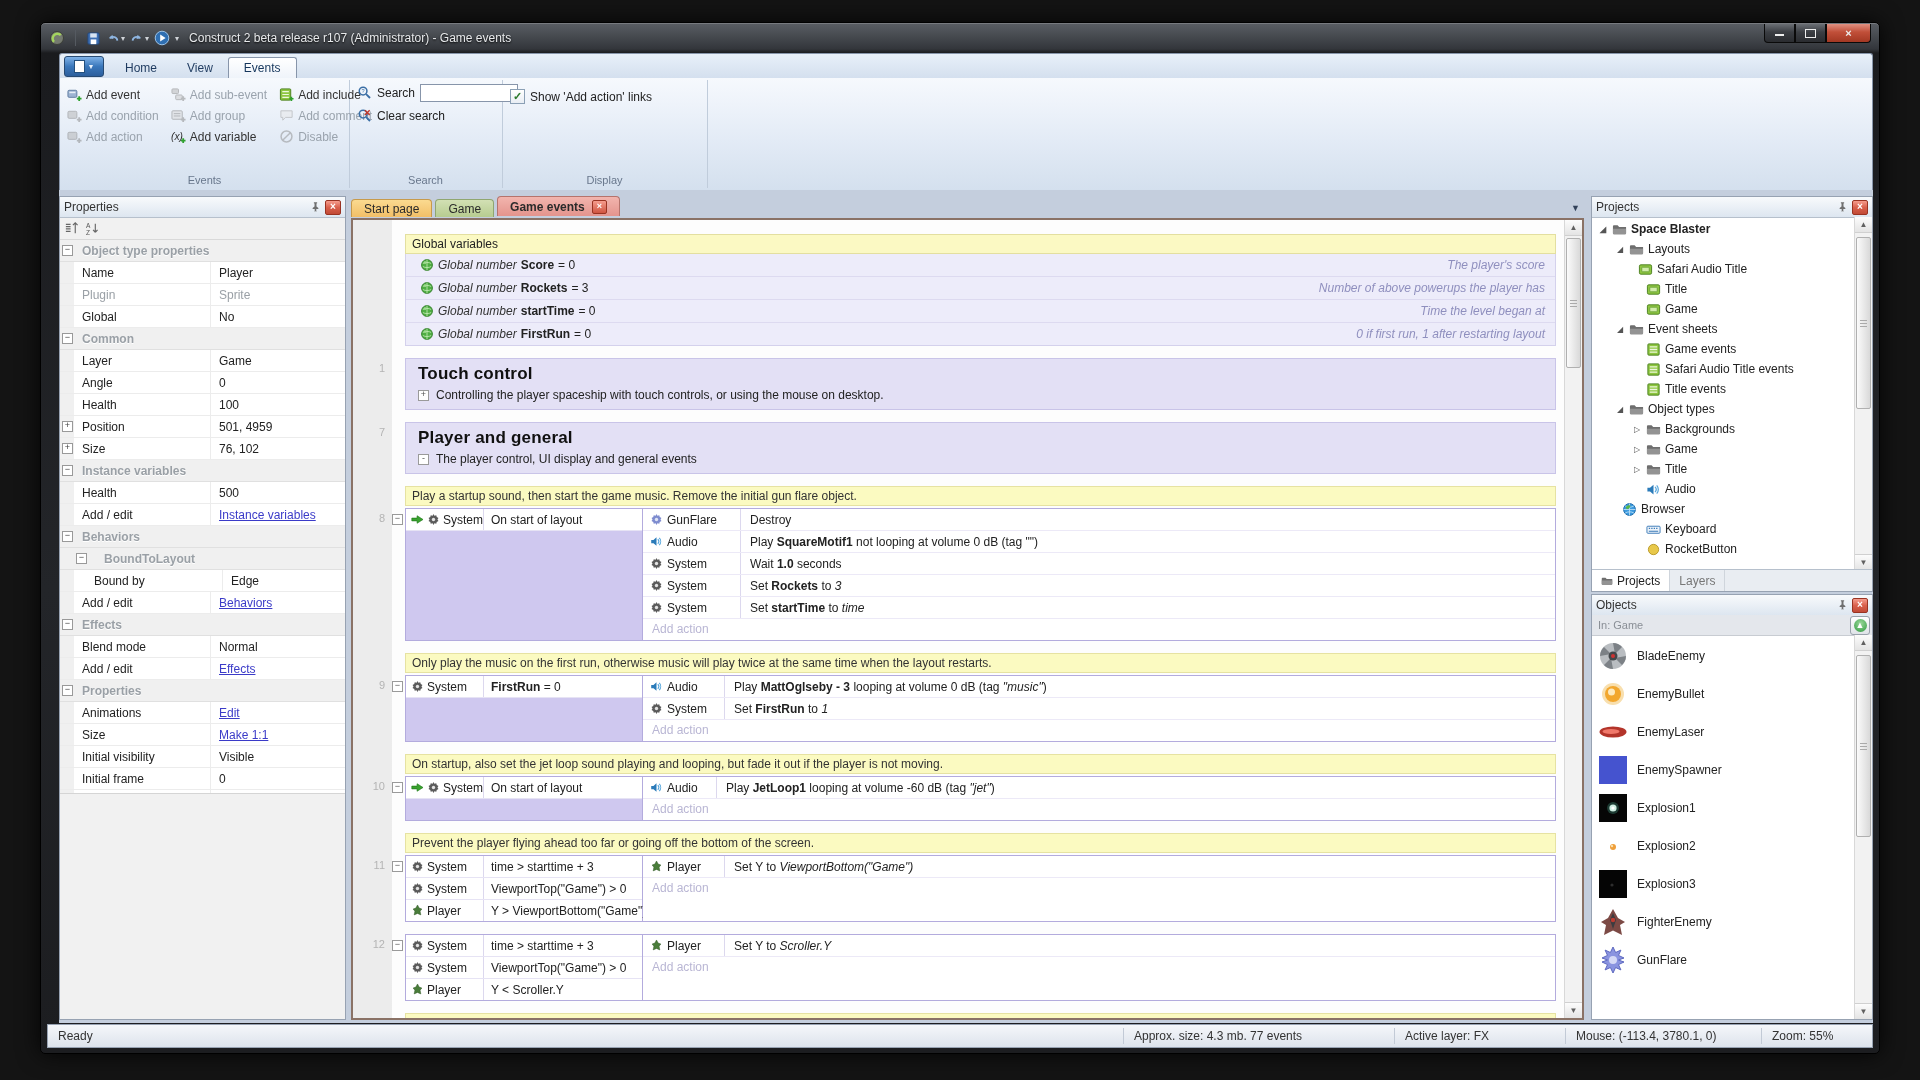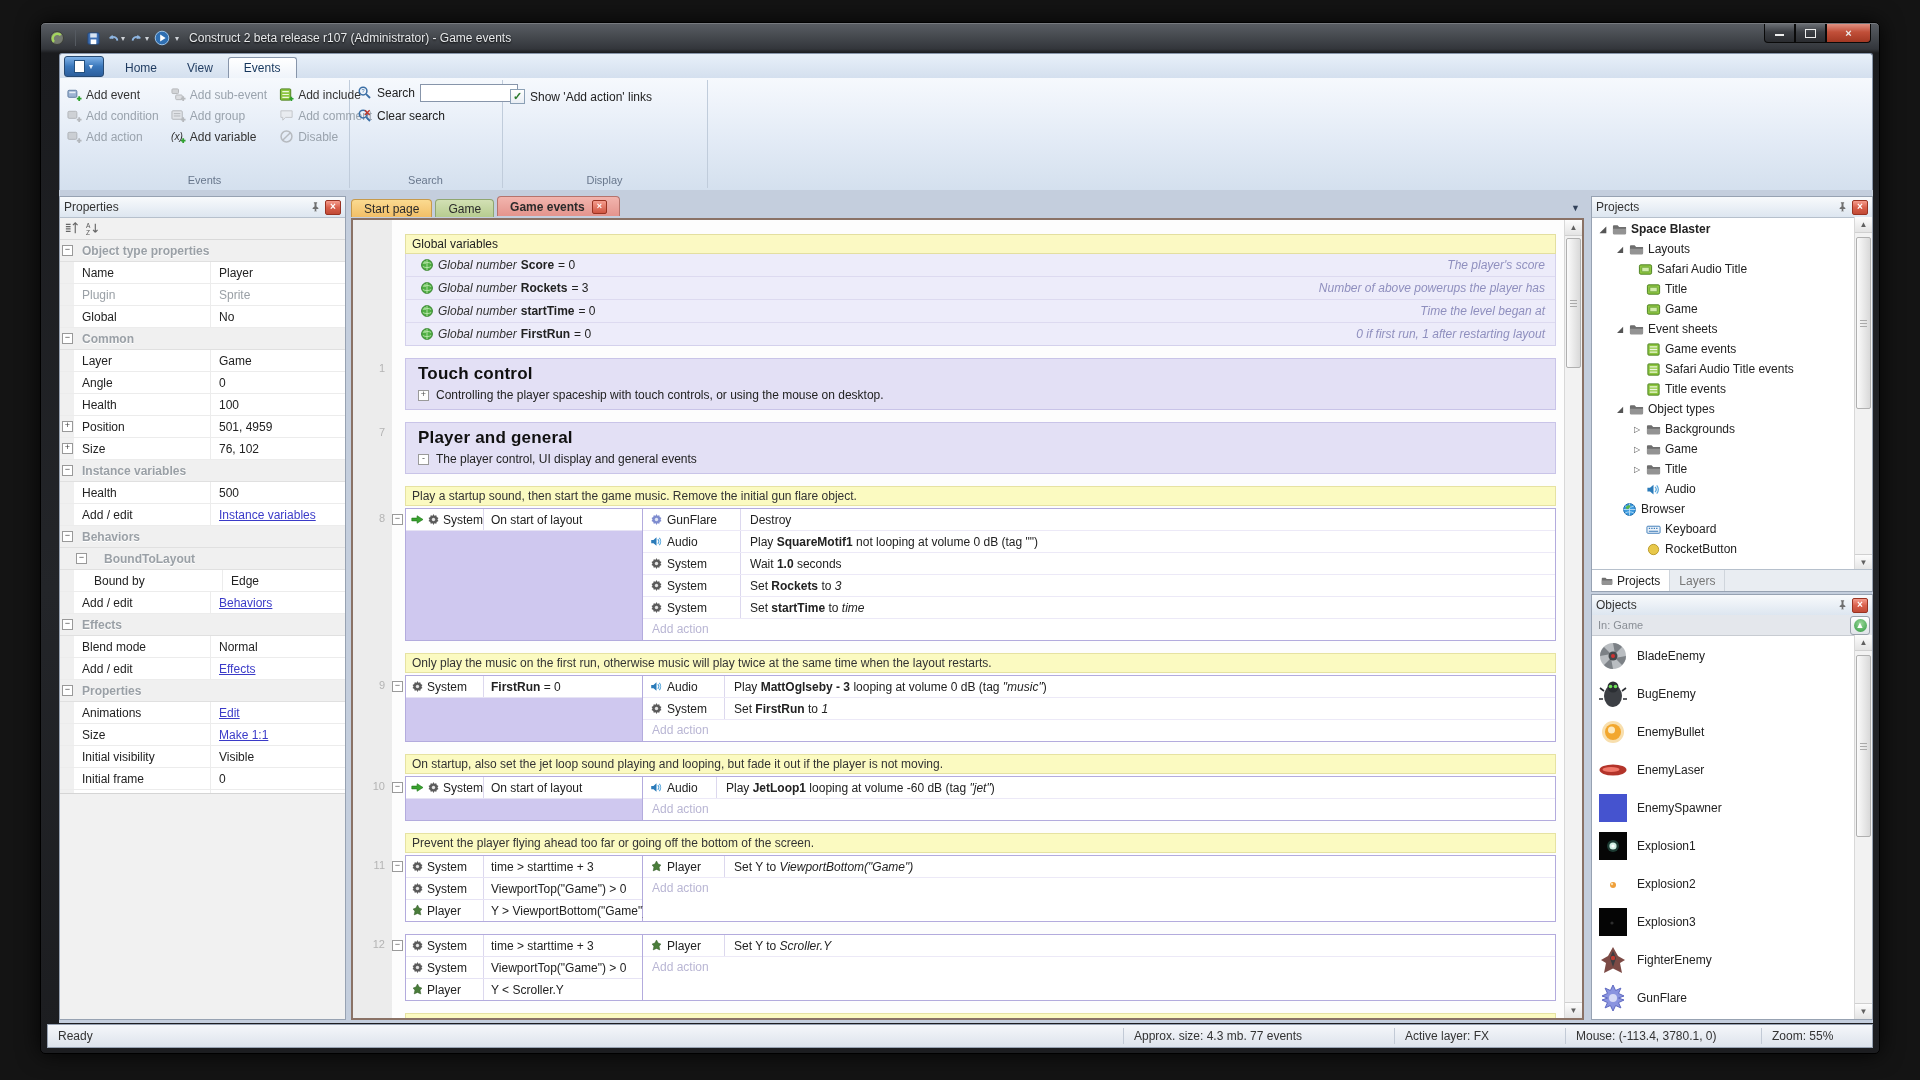--- a/index.html
+++ b/index.html
@@ -1223,32 +1223,20 @@
                     <path d="M15 2a13 13 0 019 4l-7 7zM28 15a13 13 0 01-4 9l-7-7zM15 28a13 13 0 01-9-4l7-7zM2 15a13 13 0 014-9l7 7z" fill="#7c8186"></path>
                     <circle cx="15" cy="15" r="4.5" fill="#43474b"></circle>
                     <circle cx="15" cy="15" r="2" fill="#c33"></circle>
                   </svg>
                 </span>
                 <span>BladeEnemy</span>
               </div>
               <div class="orow">
                 <span style="display: inline-flex; flex: 0 0 auto;">
                   <svg width="30" height="30" viewBox="0 0 30 30">
-                    <ellipse cx="15" cy="17" rx="9" ry="11" fill="#3c3f44"></ellipse>
-                    <circle cx="15" cy="8" r="5.5" fill="#2b2e33"></circle>
-                    <circle cx="12.5" cy="7.5" r="1.8" fill="#6fe05a"></circle>
-                    <circle cx="17.5" cy="7.5" r="1.8" fill="#6fe05a"></circle>
-                    <path d="M6 12l-4-3M24 12l4-3M5 20H1M25 20h4" stroke="#2b2e33" stroke-width="1.6"></path>
-                  </svg>
-                </span>
-                <span>BugEnemy</span>
-              </div>
-              <div class="orow">
-                <span style="display: inline-flex; flex: 0 0 auto;">
-                  <svg width="30" height="30" viewBox="0 0 30 30">
                     <circle cx="15" cy="15" r="11" fill="#f8dfae"></circle>
                     <circle cx="15" cy="15" r="8" fill="#f2a72e"></circle>
                     <circle cx="13.5" cy="13" r="3.5" fill="#fde9bd"></circle>
                   </svg>
                 </span>
                 <span>EnemyBullet</span>
               </div>
               <div class="orow">
                 <span style="display: inline-flex; flex: 0 0 auto;">
                   <svg width="30" height="30" viewBox="0 0 30 30">

